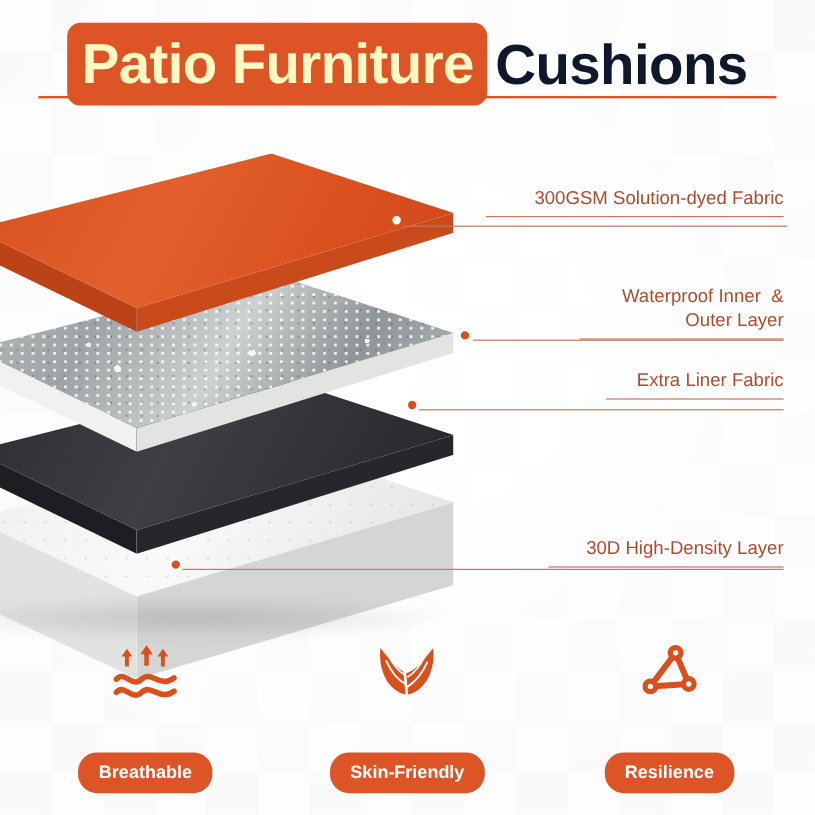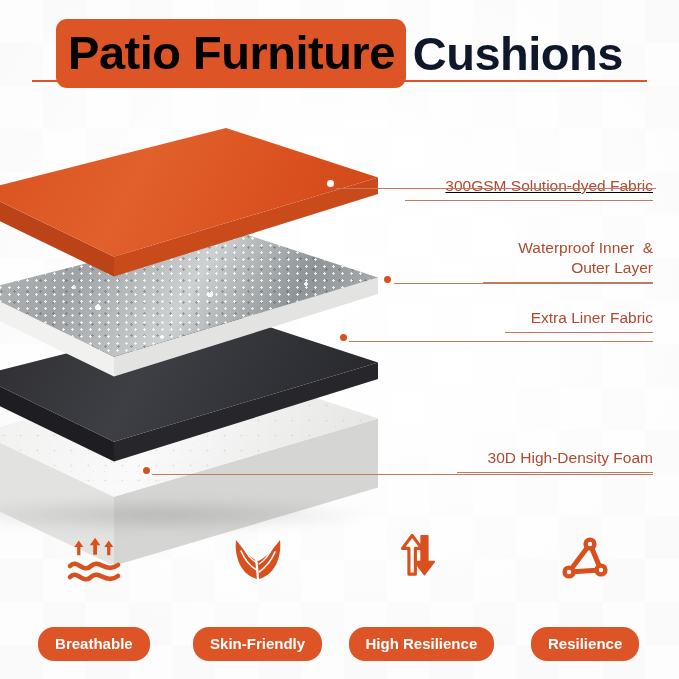--- a/index.html
+++ b/index.html
@@ -44,21 +44,21 @@
     top: 22px;
     height: 62px;
     display: flex;
     align-items: center;
     justify-content: center;
     white-space: nowrap;
   }
   .title-hl {
     display: inline-block;
     background: #dd5527;
-    color: #000000;
+    color: #fef9c3;
     font-size: 47px;
     font-weight: bold;
     line-height: 1;
     letter-spacing: -.5px;
     padding: 10px 11px 12px 12px;
     border-radius: 11px;
   }
   .title-plain {
     display: inline-block;
     color: #0f172a;
@@ -297,21 +297,21 @@
       <div class="speckle"></div>
     </div>
 
     <div class="slab" id="layer-fabric">
       <div class="edge2"></div>
       <div class="edge"></div>
       <div class="top"></div>
     </div>
   </div>
 
-  <div class="callout" style="top:176px;text-decoration:underline;">
+  <div class="callout" style="top:156px;">
     <div class="callout-text">300GSM Solution-dyed Fabric</div>
     <div class="callout-line" style="width:248px;"></div>
   </div>
   <div class="leader" style="left:336px; top:188px; width:320px;"></div>
   <div class="dot" style="left:325px; top:178px;"></div>
 
   <div class="callout" style="top:238px;">
     <div class="callout-text">Waterproof Inner  &amp;
 Outer Layer</div>
     <div class="callout-line" style="width:170px;"></div>
@@ -320,21 +320,21 @@
   <div class="dot filled" style="left:382px; top:274px;"></div>
 
   <div class="callout" style="top:308px;">
     <div class="callout-text">Extra Liner Fabric</div>
     <div class="callout-line" style="width:148px;"></div>
   </div>
   <div class="leader" style="left:349px; top:341px; width:304px;"></div>
   <div class="dot filled" style="left:338px; top:332px;"></div>
 
   <div class="callout" style="top:448px;">
-    <div class="callout-text">30D High-Density Foam</div>
+    <div class="callout-text">30D High-Density Layer</div>
     <div class="callout-line" style="width:196px;"></div>
   </div>
   <div class="leader" style="left:152px; top:474px; width:501px;"></div>
   <div class="dot filled" style="left:141px; top:465px;"></div>
 
   <div class="features">
 
     <div class="feature">
       <div class="feature-icon">
         <svg width="56" height="50" viewBox="0 0 56 50" fill="none">
@@ -358,29 +358,20 @@
           <path d="M27 36 C21 33, 15 26, 11 17" stroke="#ffffff" stroke-width="1.6" fill="none" stroke-linecap="round"></path>
           <path d="M27 29 C22 26, 17 21, 13 13" stroke="#ffffff" stroke-width="1.4" fill="none" stroke-linecap="round"></path>
           <path d="M29 38 C35 34, 41 27, 45 18" stroke="#ffffff" stroke-width="1.6" fill="none" stroke-linecap="round"></path>
           <path d="M29 30 C34 27, 39 21, 43 13" stroke="#ffffff" stroke-width="1.4" fill="none" stroke-linecap="round"></path>
           <path d="M19 8 C22 16, 24 21, 27 24" stroke="#ffffff" stroke-width="1.3" fill="none" stroke-linecap="round"></path>
         </svg>
       </div>
       <div class="pill">Skin-Friendly</div>
     </div>
 
-    <div class="feature">
-      <div class="feature-icon">
-        <svg width="56" height="52" viewBox="0 0 56 52" fill="none">
-          <path d="M24 46 V18 h-7 L27.5 4 L38 18 h-7 v28 z" transform="translate(-8,-2) scale(.92) translate(2,2)" fill="none" stroke="#d9501f" stroke-width="3.4" stroke-linejoin="round"></path>
-          <path d="M24 4 V32 h-7 L27.5 46 L38 32 h-7 V4 z" transform="translate(8,2) scale(.92) translate(-2,-2)" fill="#d9501f" stroke="#d9501f" stroke-width="2" stroke-linejoin="round"></path>
-        </svg>
-      </div>
-      <div class="pill">High Resilience</div>
-    </div>
 
     <div class="feature">
       <div class="feature-icon">
         <svg width="56" height="50" viewBox="0 0 56 50" fill="none">
           <g stroke="#d9501f" stroke-width="5" stroke-linecap="round" fill="none">
             <path d="M33 10 L12 38"></path>
             <path d="M33 10 L44 36"></path>
             <path d="M12 38 L44 36"></path>
           </g>
           <g fill="#ffffff" stroke="#d9501f" stroke-width="4.4">

